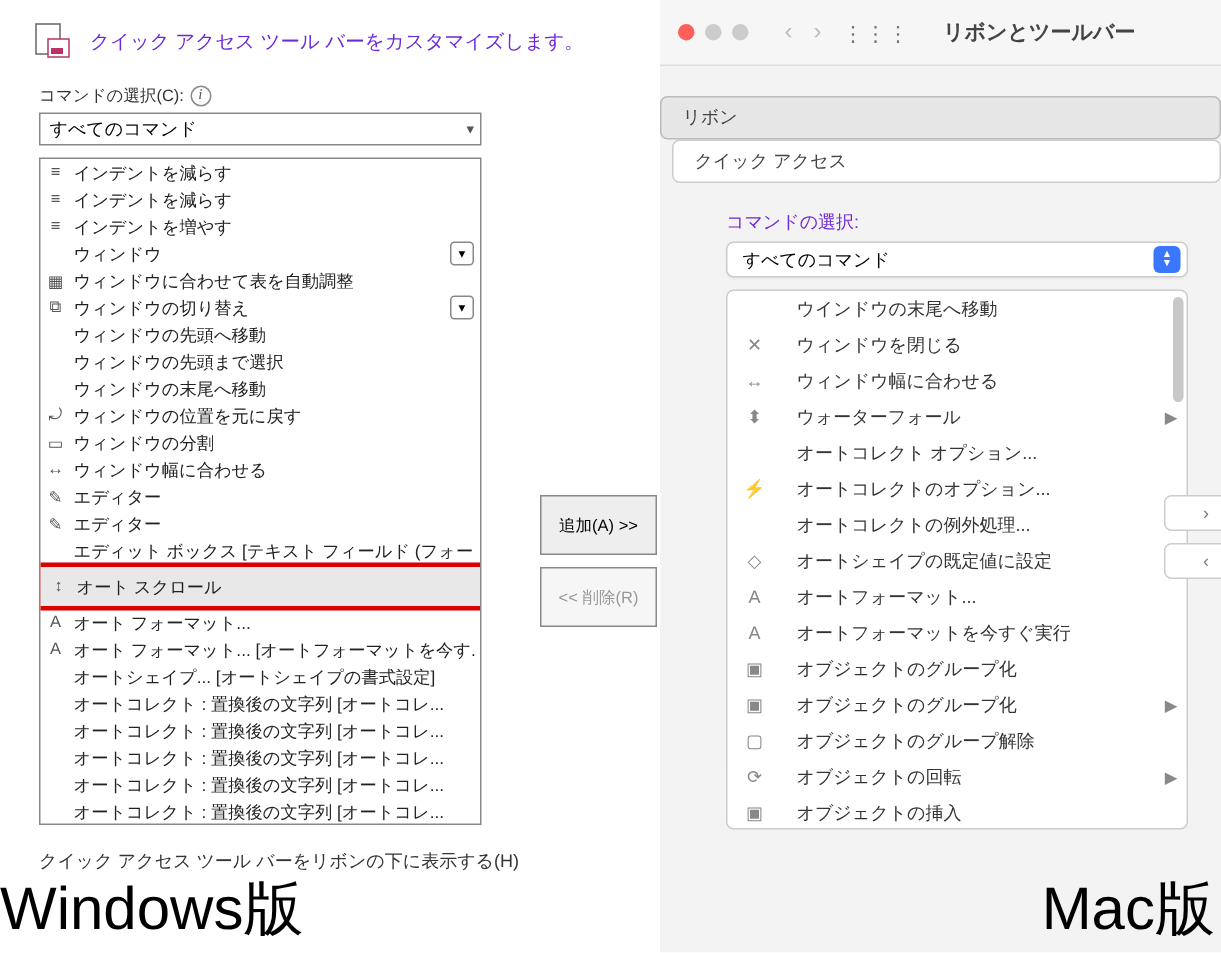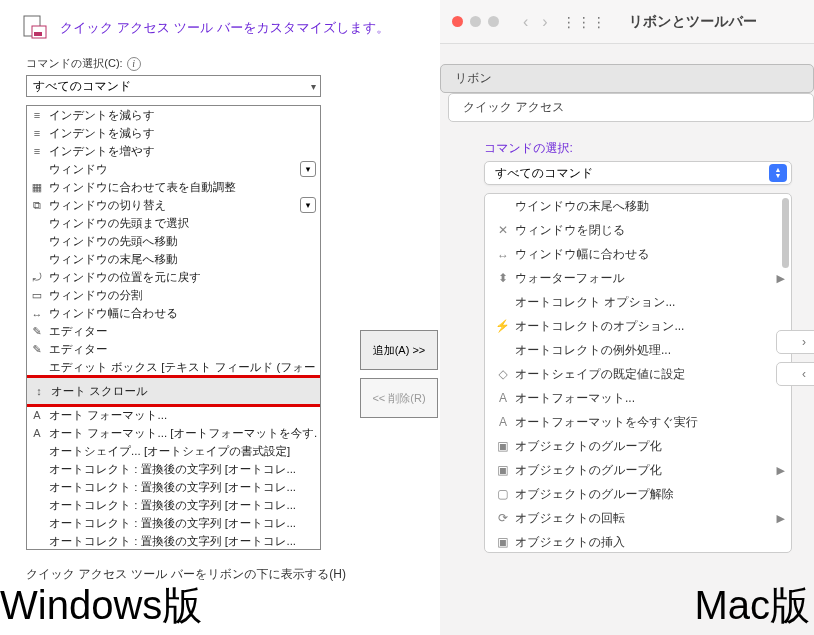--- a/index.html
+++ b/index.html
@@ -193,21 +193,21 @@
   .mac-scrollbar {
     position: absolute; right: 2px; top: 4px;
     width: 7px; height: 70px;
     background: #c8c8c8;
     border-radius: 4px;
   }
   .mac-item {
     display: flex; align-items: center;
     height: 24px;
     padding: 0 6px 0 10px;
-    gap: 4px;
+    gap: 20px;
     font-size: 12px; color: #333;
   }
   .mac-item .icon-slot { width: 16px; height: 16px; display: inline-flex; align-items: center; justify-content: center; color: #888; font-size: 12px; }
   .mac-item .label { flex: 1; white-space: nowrap; overflow: hidden; }
   .mac-item .subchev { color: #888; font-size: 11px; }
   .mac-side-buttons {
     position: absolute;
     right: 0; top: 330px;
     width: 38px;
     display: flex; flex-direction: column; gap: 8px;
@@ -278,25 +278,25 @@
           <span class="icon-slot">▦</span>
           <span class="label">ウィンドウに合わせて表を自動調整</span>
         </div>
         <div class="win-item">
           <span class="icon-slot">⧉</span>
           <span class="label">ウィンドウの切り替え</span>
           <span class="subchev">▾</span>
         </div>
         <div class="win-item">
           <span class="icon-slot"></span>
+          <span class="label">ウィンドウの先頭へ移動</span>
+        </div>
+        <div class="win-item">
+          <span class="icon-slot"></span>
           <span class="label">ウィンドウの先頭まで選択</span>
-        </div>
-        <div class="win-item">
-          <span class="icon-slot"></span>
-          <span class="label">ウィンドウの先頭へ移動</span>
         </div>
         <div class="win-item">
           <span class="icon-slot"></span>
           <span class="label">ウィンドウの末尾へ移動</span>
         </div>
         <div class="win-item">
           <span class="icon-slot">⤾</span>
           <span class="label">ウィンドウの位置を元に戻す</span>
         </div>
         <div class="win-item">

